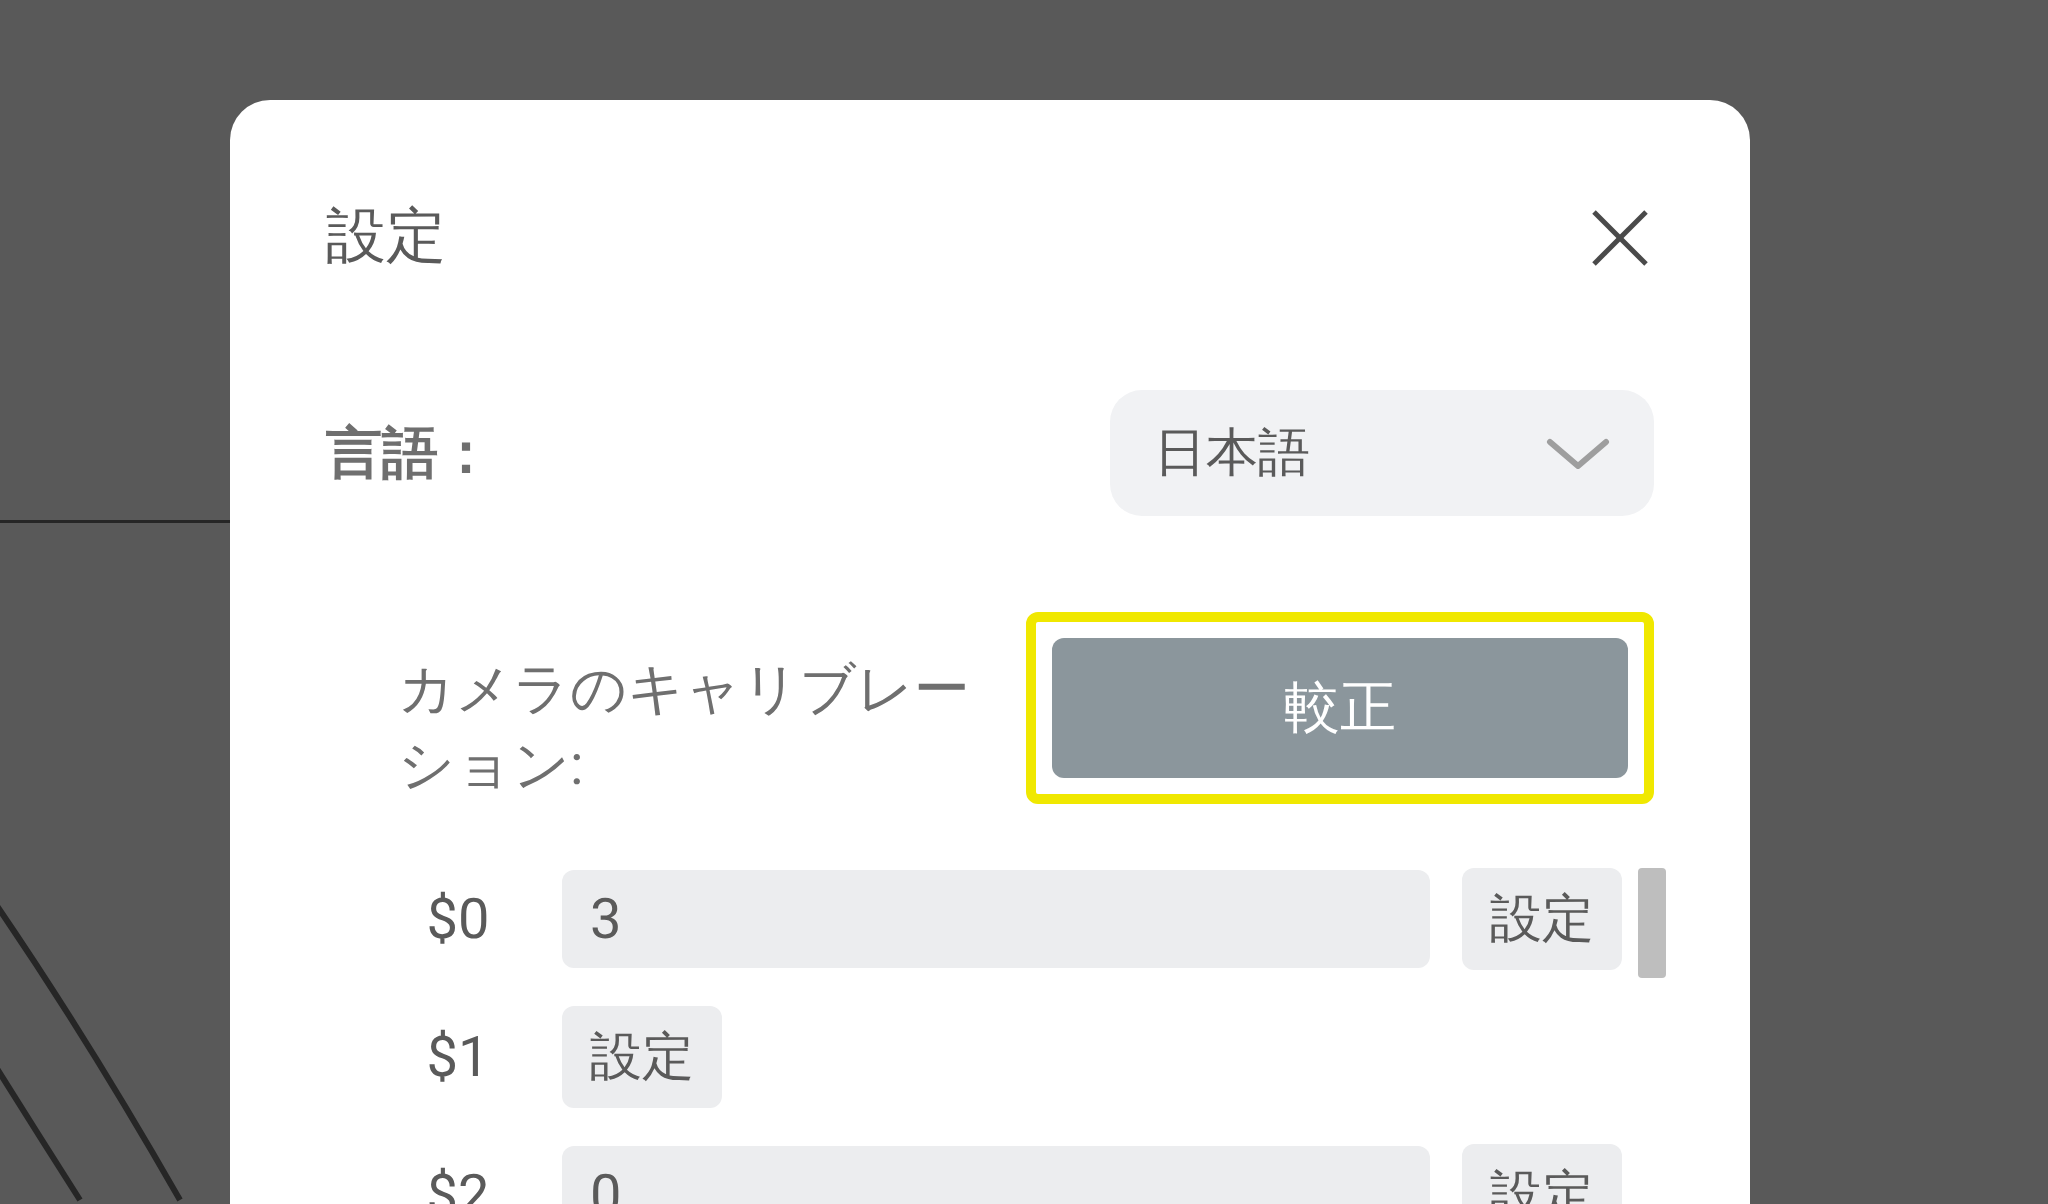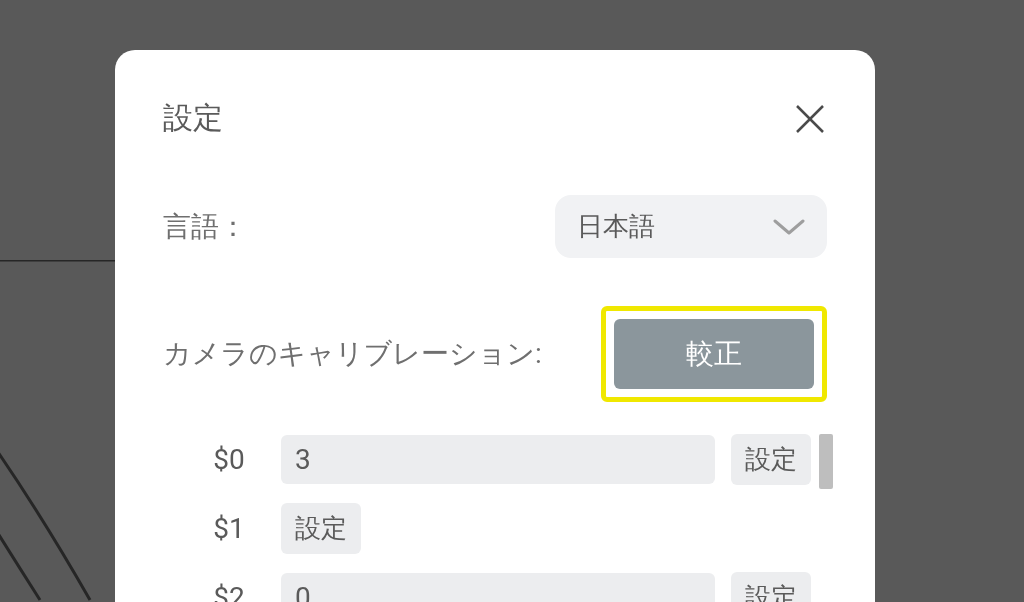--- a/index.html
+++ b/index.html
@@ -67,21 +67,21 @@
     .language-row {
       display: flex;
       align-items: center;
       justify-content: space-between;
       margin-bottom: 48px;
     }
     
     .language-label {
       font-size: 28px;
       color: #6f6f6f;
-      font-weight: 400;
+      font-weight: 700;
     }
     
     .language-select {
       display: flex;
       align-items: center;
       justify-content: space-between;
       background: #f1f2f4;
       border-radius: 16px;
       padding: 14px 22px;
       width: 272px;
@@ -93,23 +93,24 @@
       color: #5a5a5a;
     }
     
     .chevron-icon {
       width: 32px;
       height: 18px;
     }
     
     .calibration-row {
       display: flex;
-      align-items: center;
+      align-items: flex-end;
       justify-content: space-between;
       margin-bottom: 32px;
+      margin-left: 36px;
     }
     
     .calibration-label {
       font-size: 28px;
       color: #6f6f6f;
       font-weight: 400;
     }
     
     .calibration-button-wrapper {
       border: 5px solid #f0e800;
@@ -117,21 +118,21 @@
       padding: 8px;
     }
     
     .calibration-button {
       background: #8b969c;
       color: #ffffff;
       font-size: 28px;
       border: none;
       border-radius: 6px;
       padding: 16px 0;
-      width: 200px;
+      width: 288px;
       cursor: pointer;
       text-align: center;
       font-weight: 400;
     }
     
     .settings-list {
       position: relative;
       padding-left: 30px;
       padding-right: 16px;
     }

